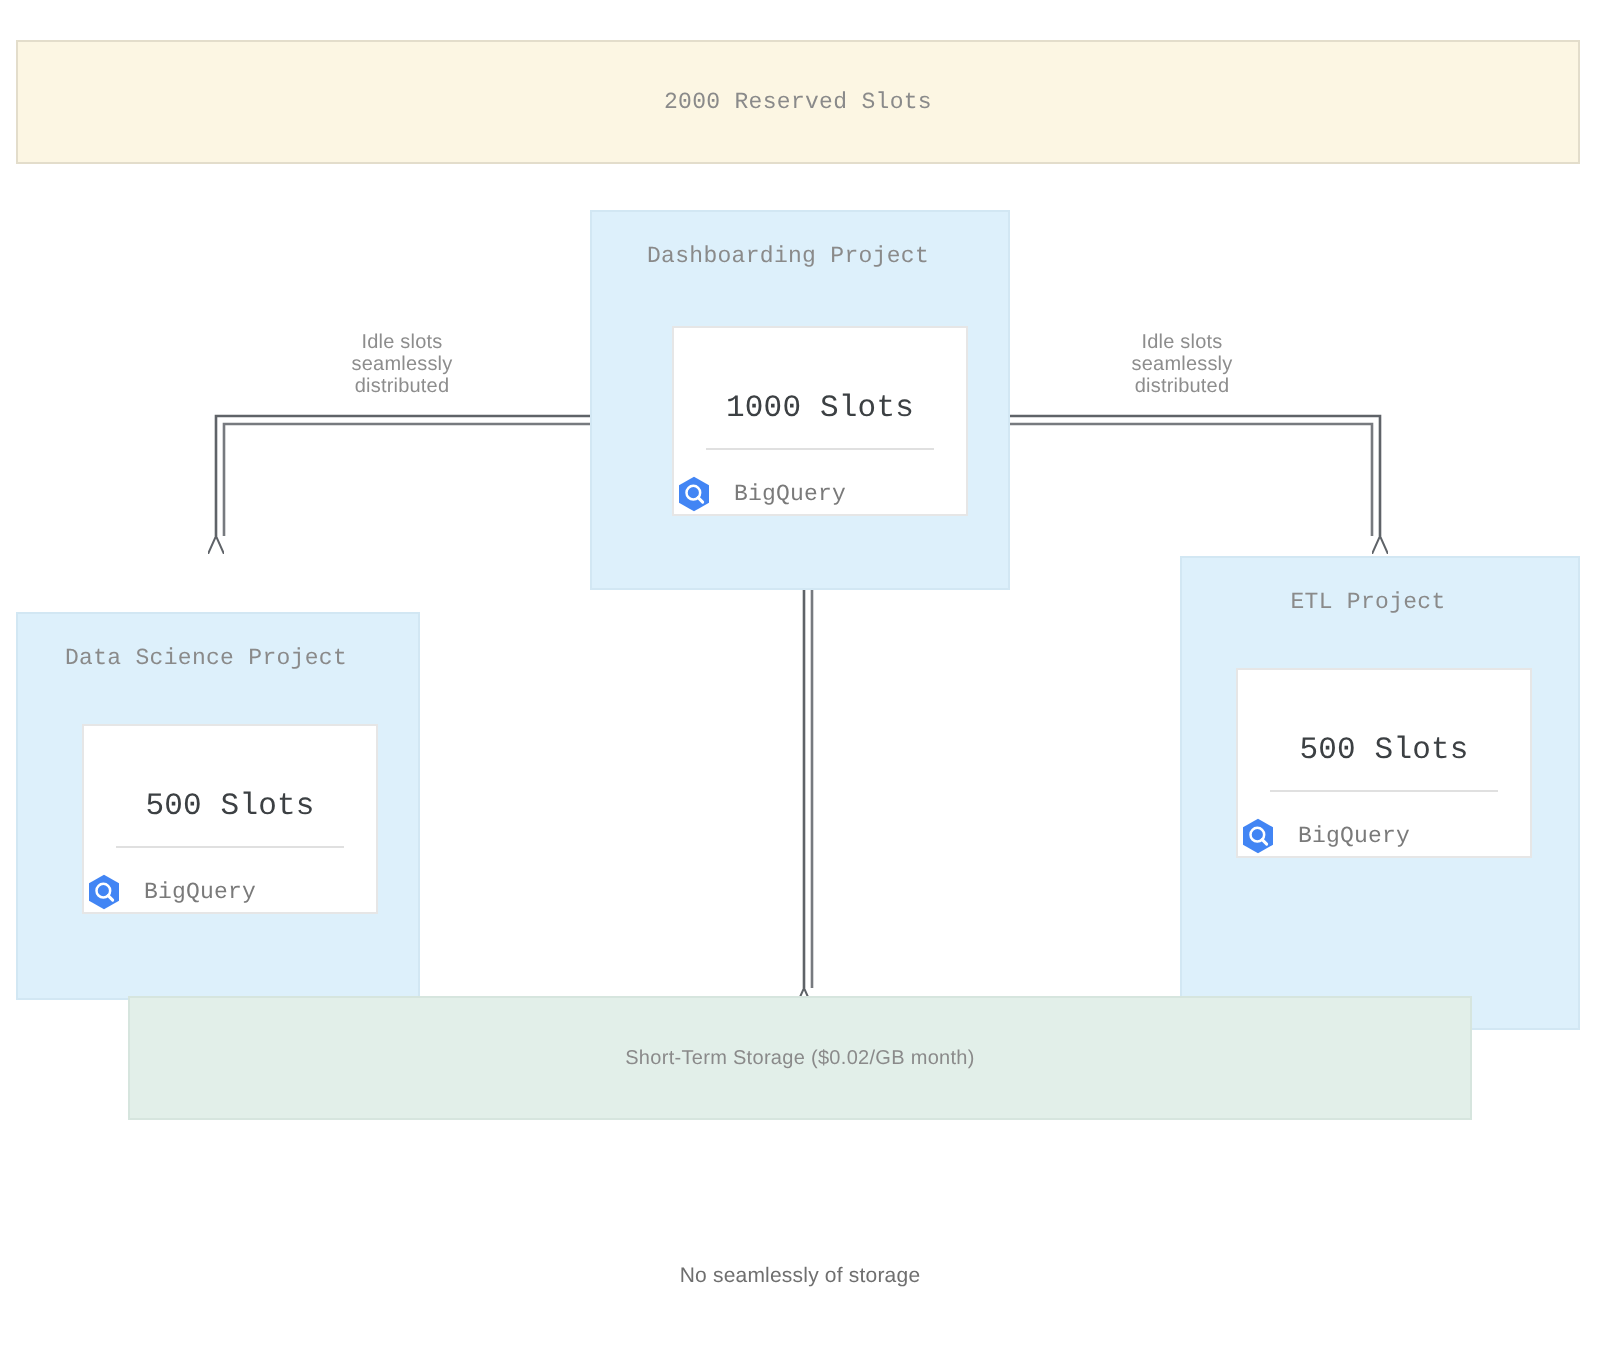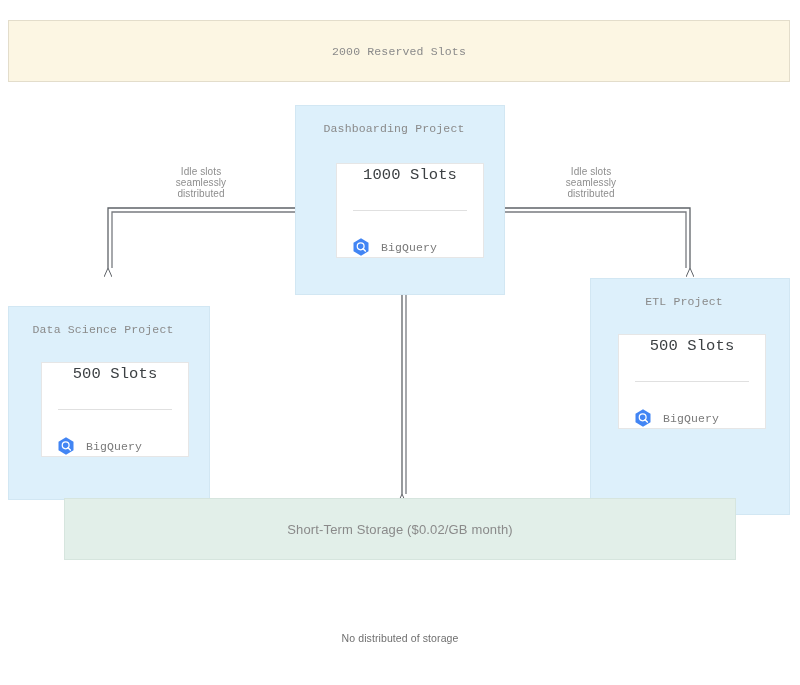--- a/index.html
+++ b/index.html
@@ -85,21 +85,21 @@
   }
 
   
   .slot-card {
     position: absolute;
     background: #ffffff;
     border: 1px solid #e6e6e6;
     box-sizing: border-box;
     display: flex;
     flex-direction: column;
-    justify-content: space-between;
+    justify-content: flex-end;
   }
   .card-dashboarding {
     left: 40px;
     top: 57px;
     width: 148px;
     height: 95px;
   }
   .card-datascience {
     left: 32px;
     top: 55px;
@@ -122,21 +122,20 @@
     letter-spacing: .1px;
   }
   .card-divider {
     height: 1px;
     background: #e0e0e0;
     margin: 0 16px 12px 16px;
   }
   .product-row {
     display: flex;
     align-items: center;
-    padding-left: 14px;
   }
   .product-name {
     font-size: 11.5px;
     color: #7a7a7a;
     margin-left: 10px;
     letter-spacing: .1px;
   }
   .bq-icon {
     width: 20px;
     height: 20px;
@@ -148,21 +147,21 @@
   .band {
     position: absolute;
     box-sizing: border-box;
     background: #e2efe9;
     border: 1px solid #d6e5de;
     display: flex;
     align-items: center;
     justify-content: center;
   }
   .band .caption {
-    font-size: 13px;
+    font-size: 10px;
     color: #8a8a8a;
     letter-spacing: .15px;
   }
   .band-short {
     left: 64px;
     top: 498px;
     width: 672px;
     height: 62px;
   }
   .band-long {
@@ -305,15 +304,15 @@
         <span class="product-name">BigQuery</span>
       </div>
     </div>
   </div>
 
   <div class="band band-short">
     <span class="caption">Short-Term Storage ($0.02/GB month)</span>
   </div>
 
 
-  <div class="footer-note">No distributed of storage</div>
+  <div class="footer-note">No seamlessly of storage</div>
 
 </div>
 
 </body></html>

